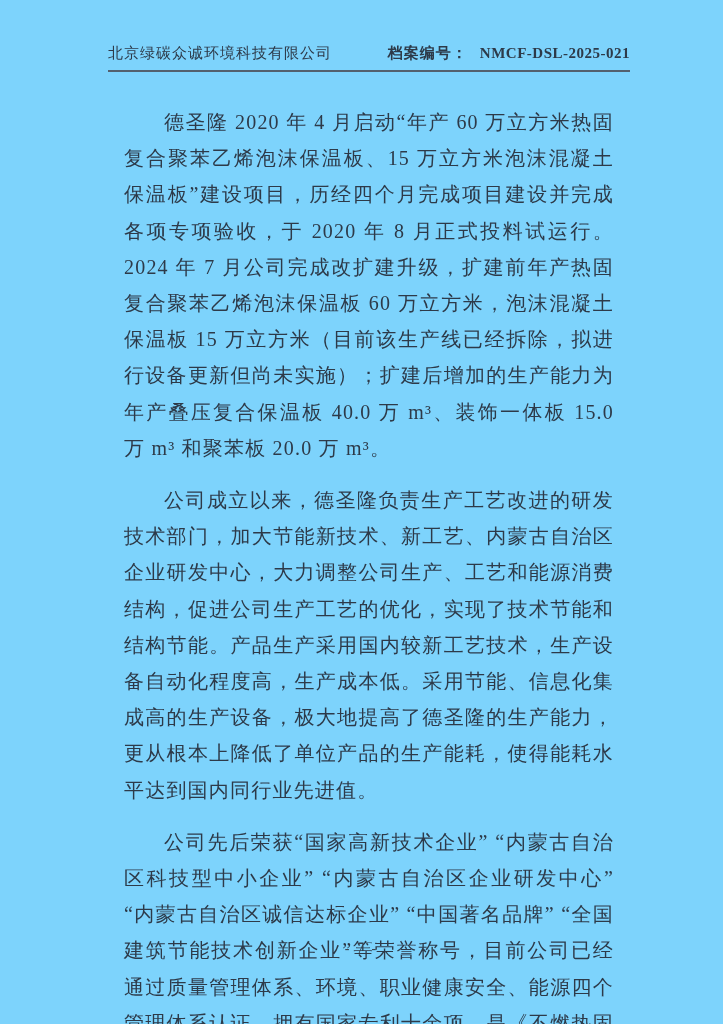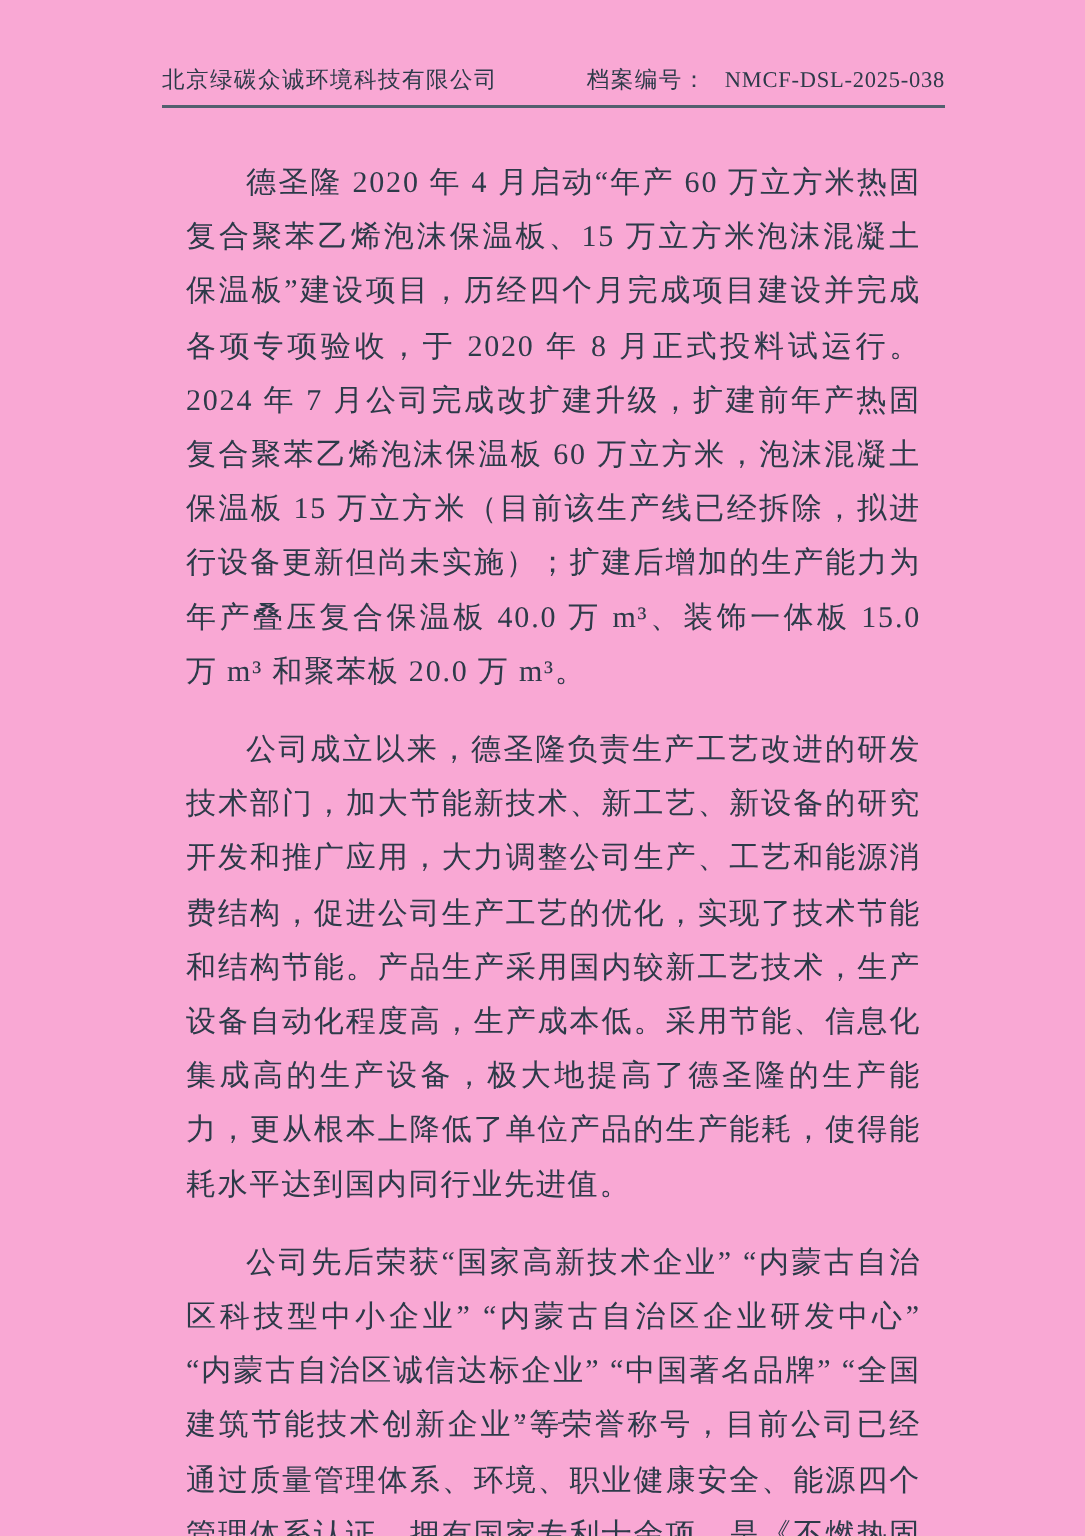--- a/index.html
+++ b/index.html
@@ -4,21 +4,21 @@
 <style>
   html, body {
     margin: 0;
     padding: 0;
     background: #ffffff;
   }
   .page {
     position: relative;
     width: 723px;
     height: 1024px;
-    background: #f9a8d4;
+    background: #7dd3fc;
     overflow: hidden;
     font-family: "Liberation Serif", "DejaVu Serif", serif;
     color: #2d3a49;
   }
   
   .header {
     position: absolute;
     left: 108px;
     top: 44px;
     width: 522px;
@@ -27,20 +27,21 @@
     align-items: baseline;
     font-size: 15px;
     letter-spacing: 1px;
     padding-bottom: 7px;
     border-bottom: 2px solid #53606e;
     color: #2d3a49;
   }
   .header .archive {
     display: inline-flex;
     align-items: baseline;
+    font-weight: bold;
   }
   .header .archive .archive-number {
     margin-left: 12px;
     letter-spacing: 0.5px;
   }
   
   .doc-body {
     position: absolute;
     left: 108px;
     top: 88px;
@@ -70,27 +71,27 @@
 </style>
 </head>
 <body>
 
 <div class="page">
 
   <div class="header">
     <span class="company">北京绿碳众诚环境科技有限公司</span>
     <span class="archive">
       <span class="archive-label">档案编号：</span>
-      <span class="archive-number">NMCF-DSL-2025-038</span>
+      <span class="archive-number">NMCF-DSL-2025-021</span>
     </span>
   </div>
 
   <div class="doc-body">
     <p>德圣隆 2020 年 4 月启动“年产 60 万立方米热固复合聚苯乙烯泡沫保温板、15 万立方米泡沫混凝土保温板”建设项目，历经四个月完成项目建设并完成各项专项验收，于 2020 年 8 月正式投料试运行。2024 年 7 月公司完成改扩建升级，扩建前年产热固复合聚苯乙烯泡沫保温板 60 万立方米，泡沫混凝土保温板 15 万立方米（目前该生产线已经拆除，拟进行设备更新但尚未实施）；扩建后增加的生产能力为年产叠压复合保温板 40.0 万 m³、装饰一体板 15.0 万 m³ 和聚苯板 20.0 万 m³。</p>
-    <p>公司成立以来，德圣隆负责生产工艺改进的研发技术部门，加大节能新技术、新工艺、新设备的研究开发和推广应用，大力调整公司生产、工艺和能源消费结构，促进公司生产工艺的优化，实现了技术节能和结构节能。产品生产采用国内较新工艺技术，生产设备自动化程度高，生产成本低。采用节能、信息化集成高的生产设备，极大地提高了德圣隆的生产能力，更从根本上降低了单位产品的生产能耗，使得能耗水平达到国内同行业先进值。</p>
+    <p>公司成立以来，德圣隆负责生产工艺改进的研发技术部门，加大节能新技术、新工艺、内蒙古自治区企业研发中心，大力调整公司生产、工艺和能源消费结构，促进公司生产工艺的优化，实现了技术节能和结构节能。产品生产采用国内较新工艺技术，生产设备自动化程度高，生产成本低。采用节能、信息化集成高的生产设备，极大地提高了德圣隆的生产能力，更从根本上降低了单位产品的生产能耗，使得能耗水平达到国内同行业先进值。</p>
     <p>公司先后荣获“国家高新技术企业” “内蒙古自治区科技型中小企业” “内蒙古自治区企业研发中心” “内蒙古自治区诚信达标企业” “中国著名品牌” “全国建筑节能技术创新企业”等荣誉称号，目前公司已经通过质量管理体系、环境、职业健康安全、能源四个管理体系认证，拥有国家专利十余项，是《不燃热固复合聚苯板应用技术标准》行业标准参编单位。公司厂区占地面积 4.7 万平方米，拥有国内一流的保温板自动化流水线设备。公司“德圣隆节能温材料研究开发中心”被认定为 2022 年度内蒙古自治区企业研究开</p>
   </div>
 
   <div class="footer">
     <span>- 7 -</span>
   </div>
 
 </div>
 
 </body></html>

